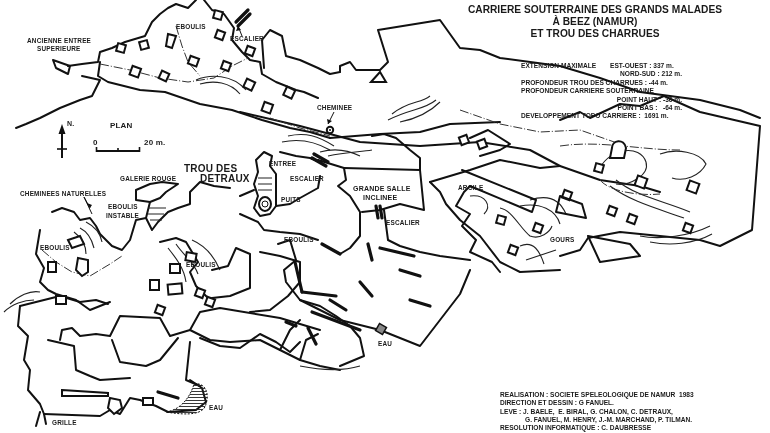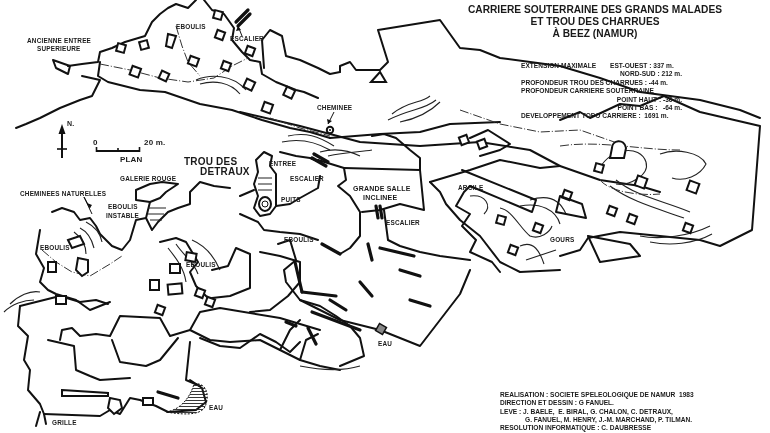--- a/index.html
+++ b/index.html
@@ -7,21 +7,21 @@
   #map { position: absolute; left: 0; top: 0; width: 770px; height: 433px; }
   .wall { fill: none; stroke: #111; stroke-width: 2; stroke-linejoin: round; stroke-linecap: round; }
   .thick { fill: none; stroke: #111; stroke-width: 3.2; stroke-linecap: round; }
   .pillar { fill: #fff; stroke: #111; stroke-width: 2; }
   .ticked { fill: none; stroke: #333; stroke-width: 1; stroke-dasharray: 9 2 1 2; }
   .contour { fill: none; stroke: #222; stroke-width: 1.1; }
   .lbl { position: absolute; font-weight: bold; white-space: nowrap; letter-spacing: 0.2px; }
   .s6 { font-size: 6.4px; }
   .s7 { font-size: 7px; }
   .s8 { font-size: 8px; }
-  .s10 { font-size: 10px; }
+  .s10 { font-size: 10px; margin-top: 7px; }
   .title { position: absolute; left: 420px; top: 4px; width: 350px; text-align: center; font-weight: bold; font-size: 10.2px; line-height: 12px; }
   .title div { white-space: nowrap; }
   .stats { position: absolute; left: 521px; top: 62px; font-size: 6.6px; font-weight: bold; line-height: 8.4px; }
   .stats .row { display: flex; white-space: nowrap; }
   .stats .k { display: inline-block; }
   .stats .r { text-align: right; }
   .credits { position: absolute; left: 500px; top: 391px; font-size: 6.6px; font-weight: bold; line-height: 8.3px; }
   .credits div { white-space: nowrap; }
   .credits .indent { padding-left: 25px; }
 </style>
@@ -229,22 +229,22 @@
     <path d="M84 197 L92 214" stroke="#111" stroke-width="1" fill="none"></path>
     <path d="M242 36 L238 26" stroke="#111" stroke-width="1" fill="none"></path>
     <path d="M238 26 L236 31 L241 30 Z" fill="#111"></path>
     <path d="M334 112 L328 124" stroke="#111" stroke-width="1" fill="none"></path>
     <path d="M328 124 L327 119 L332 121 Z" fill="#111"></path>
   </g>
 </svg>
 
 <div class="title">
   <div>CARRIERE SOUTERRAINE DES GRANDS MALADES</div>
+  <div>À BEEZ (NAMUR)</div>
   <div>ET TROU DES CHARRUES</div>
-  <div>À BEEZ (NAMUR)</div>
 </div>
 
 <div class="stats">
   <div class="row">
     <span class="k" style="width:89px">EXTENSION MAXIMALE</span>
     <span class="k">EST-OUEST : 337 m.</span>
   </div>
   <div class="row">
     <span class="k r" style="width:161px">NORD-SUD : 212 m.</span>
   </div>
@@ -259,21 +259,21 @@
   </div>
   <div class="row">
     <span class="k r" style="width:161px; white-space:pre">POINT BAS :   -64 m.</span>
   </div>
   <div class="row">
     <span class="k" style="white-space:pre">DEVELOPPEMENT TOPO CARRIERE :  1691 m.</span>
   </div>
 </div>
 
 <div class="lbl s7" style="left:67px; top:120px;">N.</div>
-<div class="lbl s8" style="left:120px; top:121px;margin-top:34px;">PLAN</div>
+<div class="lbl s8" style="left:110px; top:121px;">PLAN</div>
 <div class="lbl s8" style="left:93px; top:138px;">0</div>
 <div class="lbl s8" style="left:144px; top:138px;">20 m.</div>
 
 <div class="lbl s6" style="left:27px; top:37px;">ANCIENNE ENTREE</div>
 <div class="lbl s6" style="left:37px; top:45px;">SUPERIEURE</div>
 <div class="lbl s6" style="left:176px; top:23px;">EBOULIS</div>
 <div class="lbl s6" style="left:230px; top:35px;">ESCALIER</div>
 <div class="lbl s6" style="left:317px; top:104px;">CHEMINEE</div>
 <div class="lbl s10" style="left:184px; top:156px;">TROU DES</div>
 <div class="lbl s10" style="left:200px; top:166px;">DETRAUX</div>

